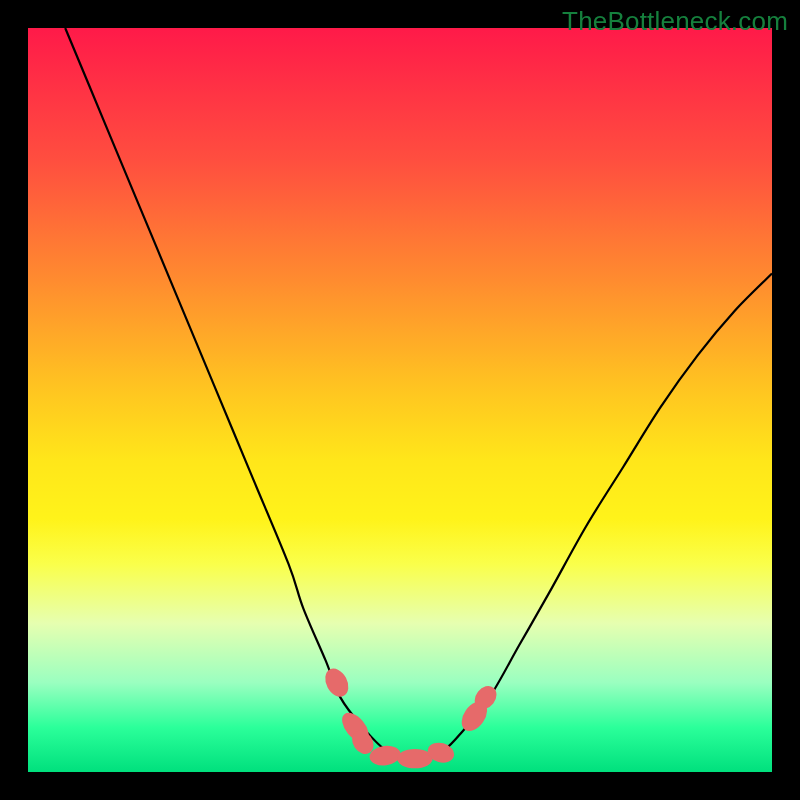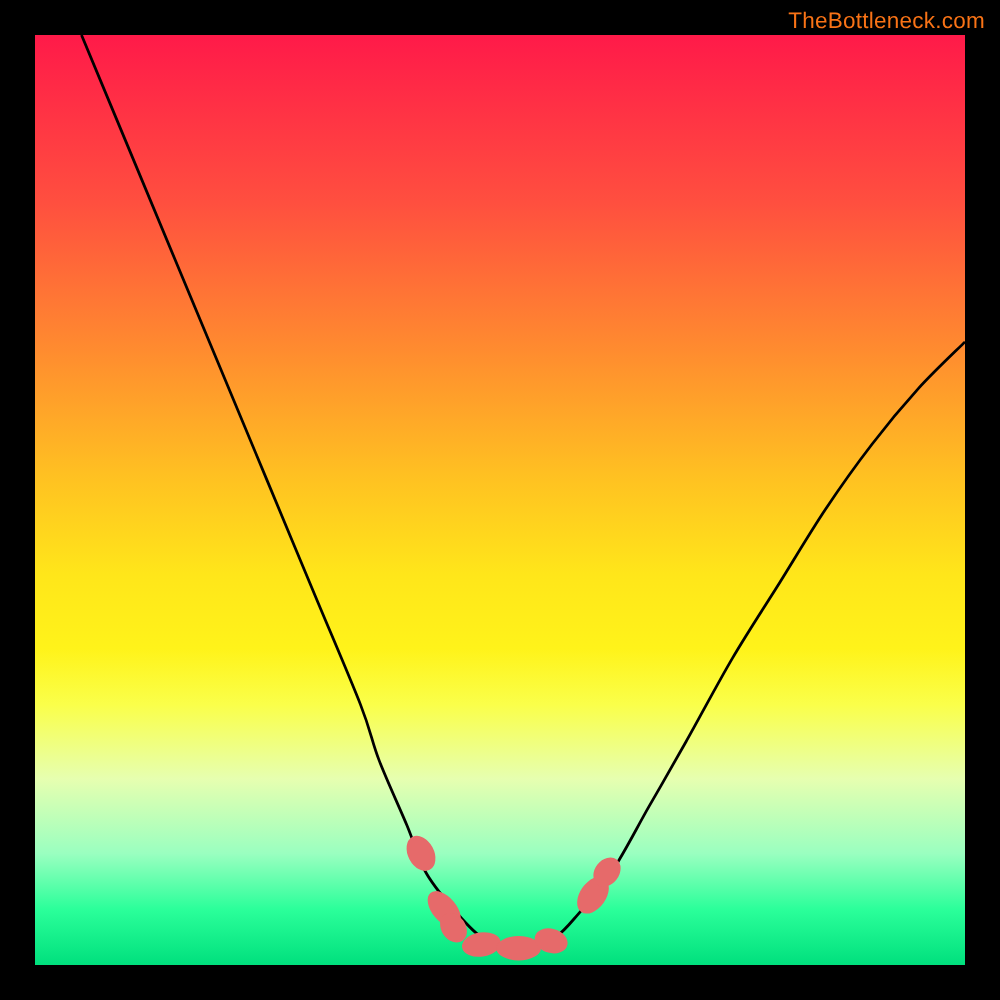--- a/index.html
+++ b/index.html
@@ -37,22 +37,22 @@
       #e6ffb0 80%,
       #9affc0 88%,
       #2bff9a 94%,
       #00e07d 100%
     );
   }
   .watermark {
     position: absolute;
     top: 6px;
     right: 12px;
-    color: #f97316;
-    font-size: 18px;
+    color: #15803d;
+    font-size: 26px;
     letter-spacing: 0.2px;
     user-select: none;
   }
   svg.curve {
     position: absolute;
     left: 0;
     top: 0;
     width: 744px;
     height: 744px;
     overflow: visible;

